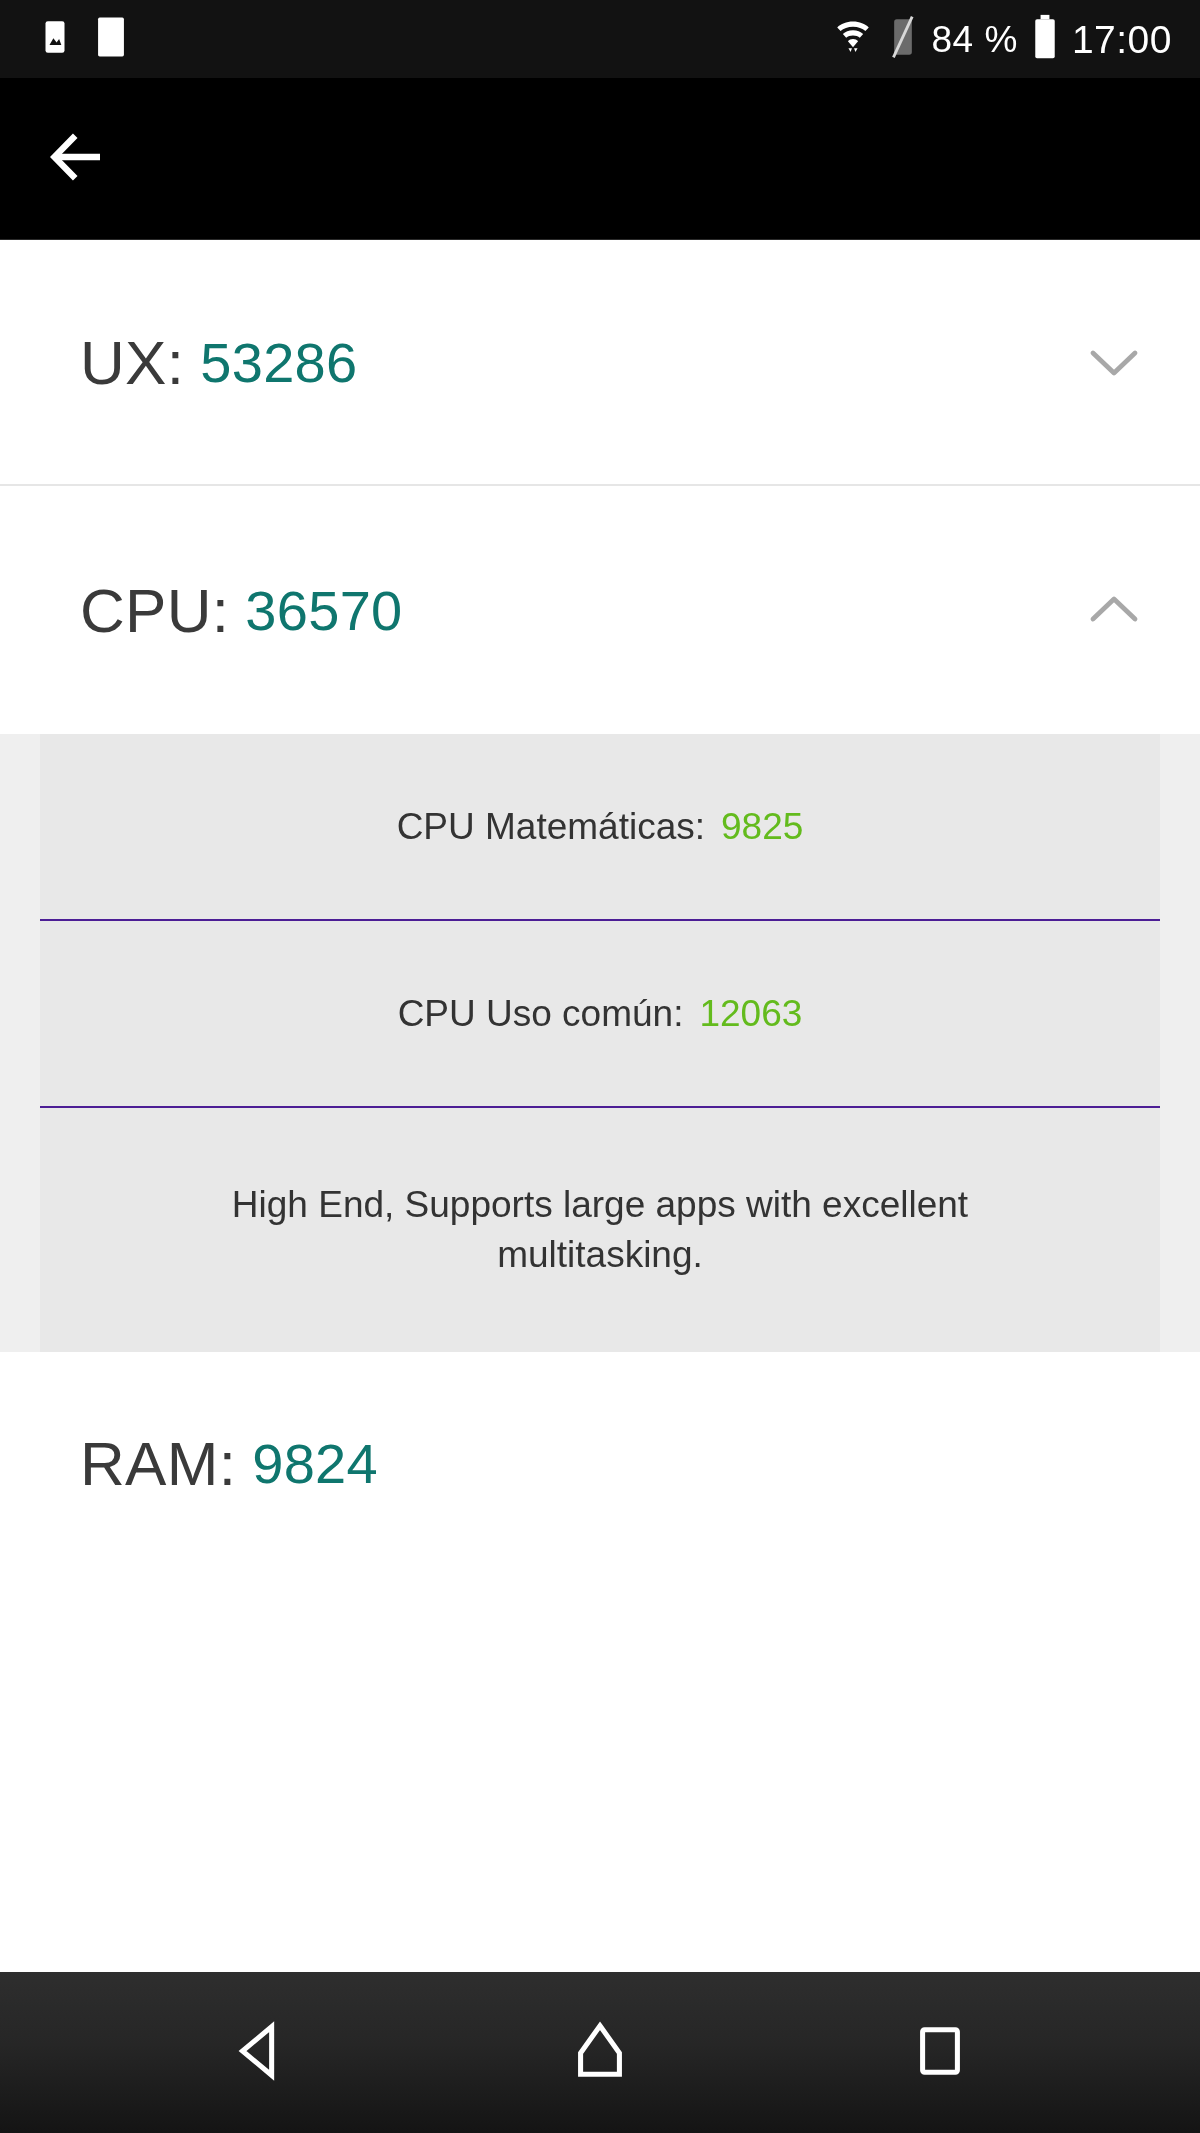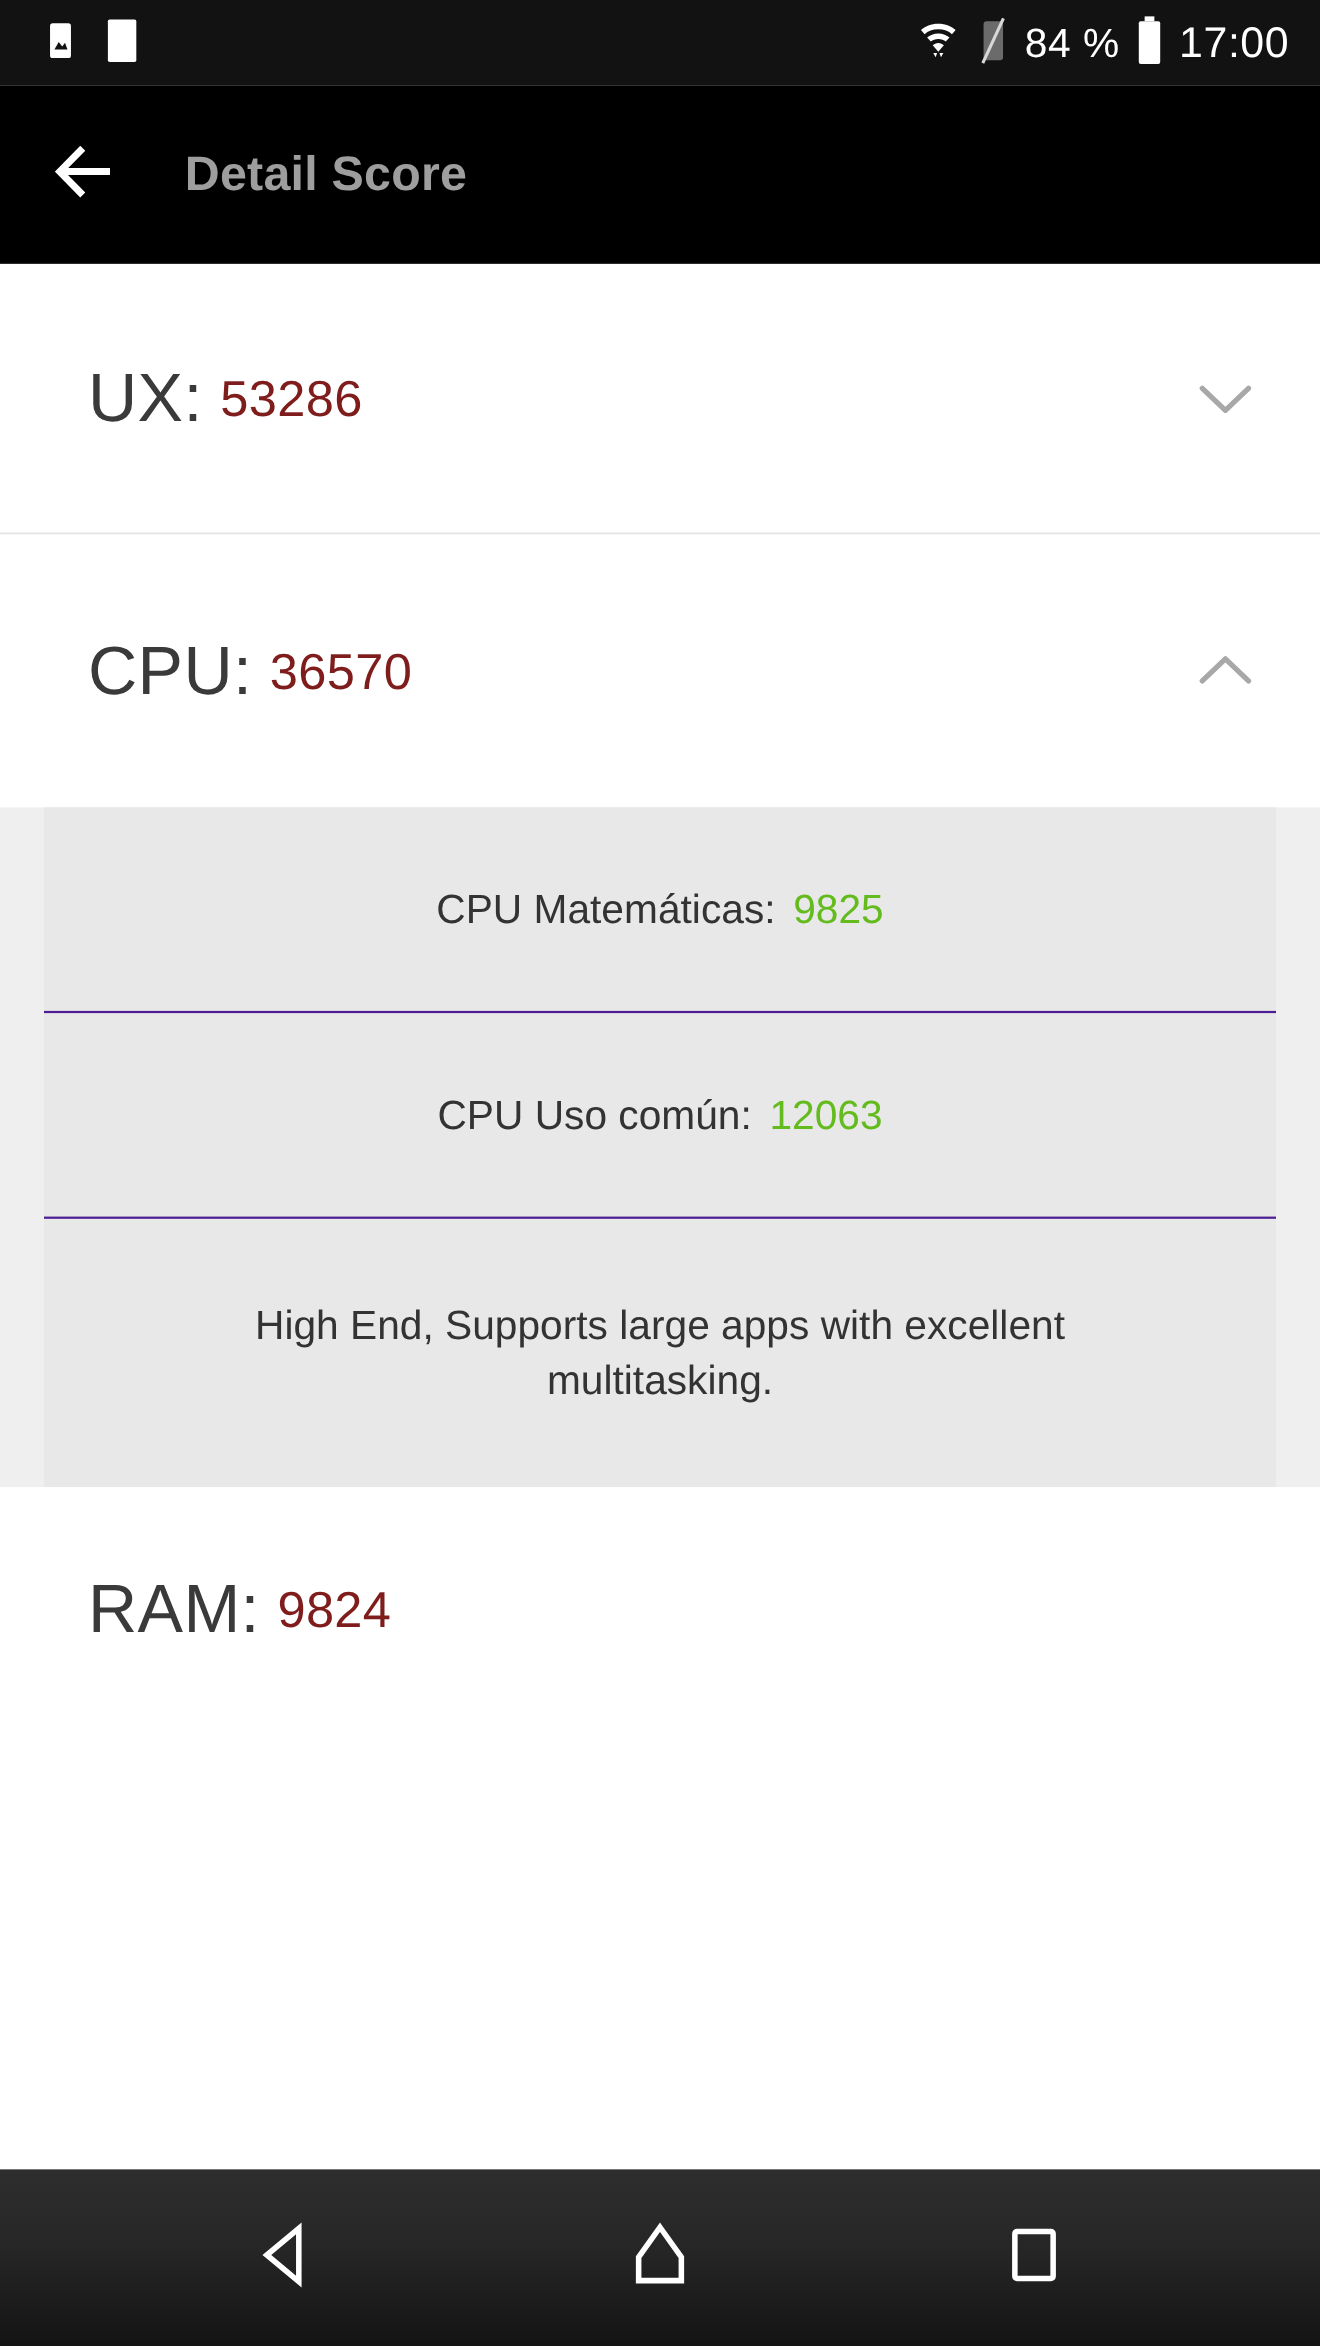--- a/index.html
+++ b/index.html
@@ -103,22 +103,22 @@
   .section-header.ram       { height: 222px; }
 
   .section-title {
     font-size: 62px;
     color: #3a3a3a;
     font-weight: 400;
     white-space: nowrap;
     letter-spacing: 0.3px;
   }
   .section-value {
-    font-size: 46px;
-    color: #7f1d1d;
+    font-size: 56px;
+    color: #0f766e;
     font-weight: 400;
     margin-left: 16px;
     white-space: nowrap;
     letter-spacing: 0.3px;
   }
   .chevron {
     margin-left: auto;
     width: 60px;
     height: 60px;
     display: flex;
@@ -243,21 +243,20 @@
 
   <div class="app-bar">
     <div class="back-btn">
       <span>
         <svg width="62" height="48" viewBox="0 0 31 24">
           <path d="M11.5 2.5 L2.2 12 L11.5 21.5" fill="none" stroke="#ffffff" stroke-width="3.2" stroke-linecap="square"></path>
           <line x1="2.4" y1="12" x2="25" y2="12" stroke="#ffffff" stroke-width="3.2"></line>
         </svg>
       </span>
     </div>
-    <div class="app-title">Detail Score</div>
   </div>
 
   <div class="content">
 
     <div class="section">
       <div class="section-header collapsed">
         <span class="section-title">UX:</span>
         <span class="section-value">53286</span>
         <span class="chevron">
           <svg width="52" height="32" viewBox="0 0 26 16">

